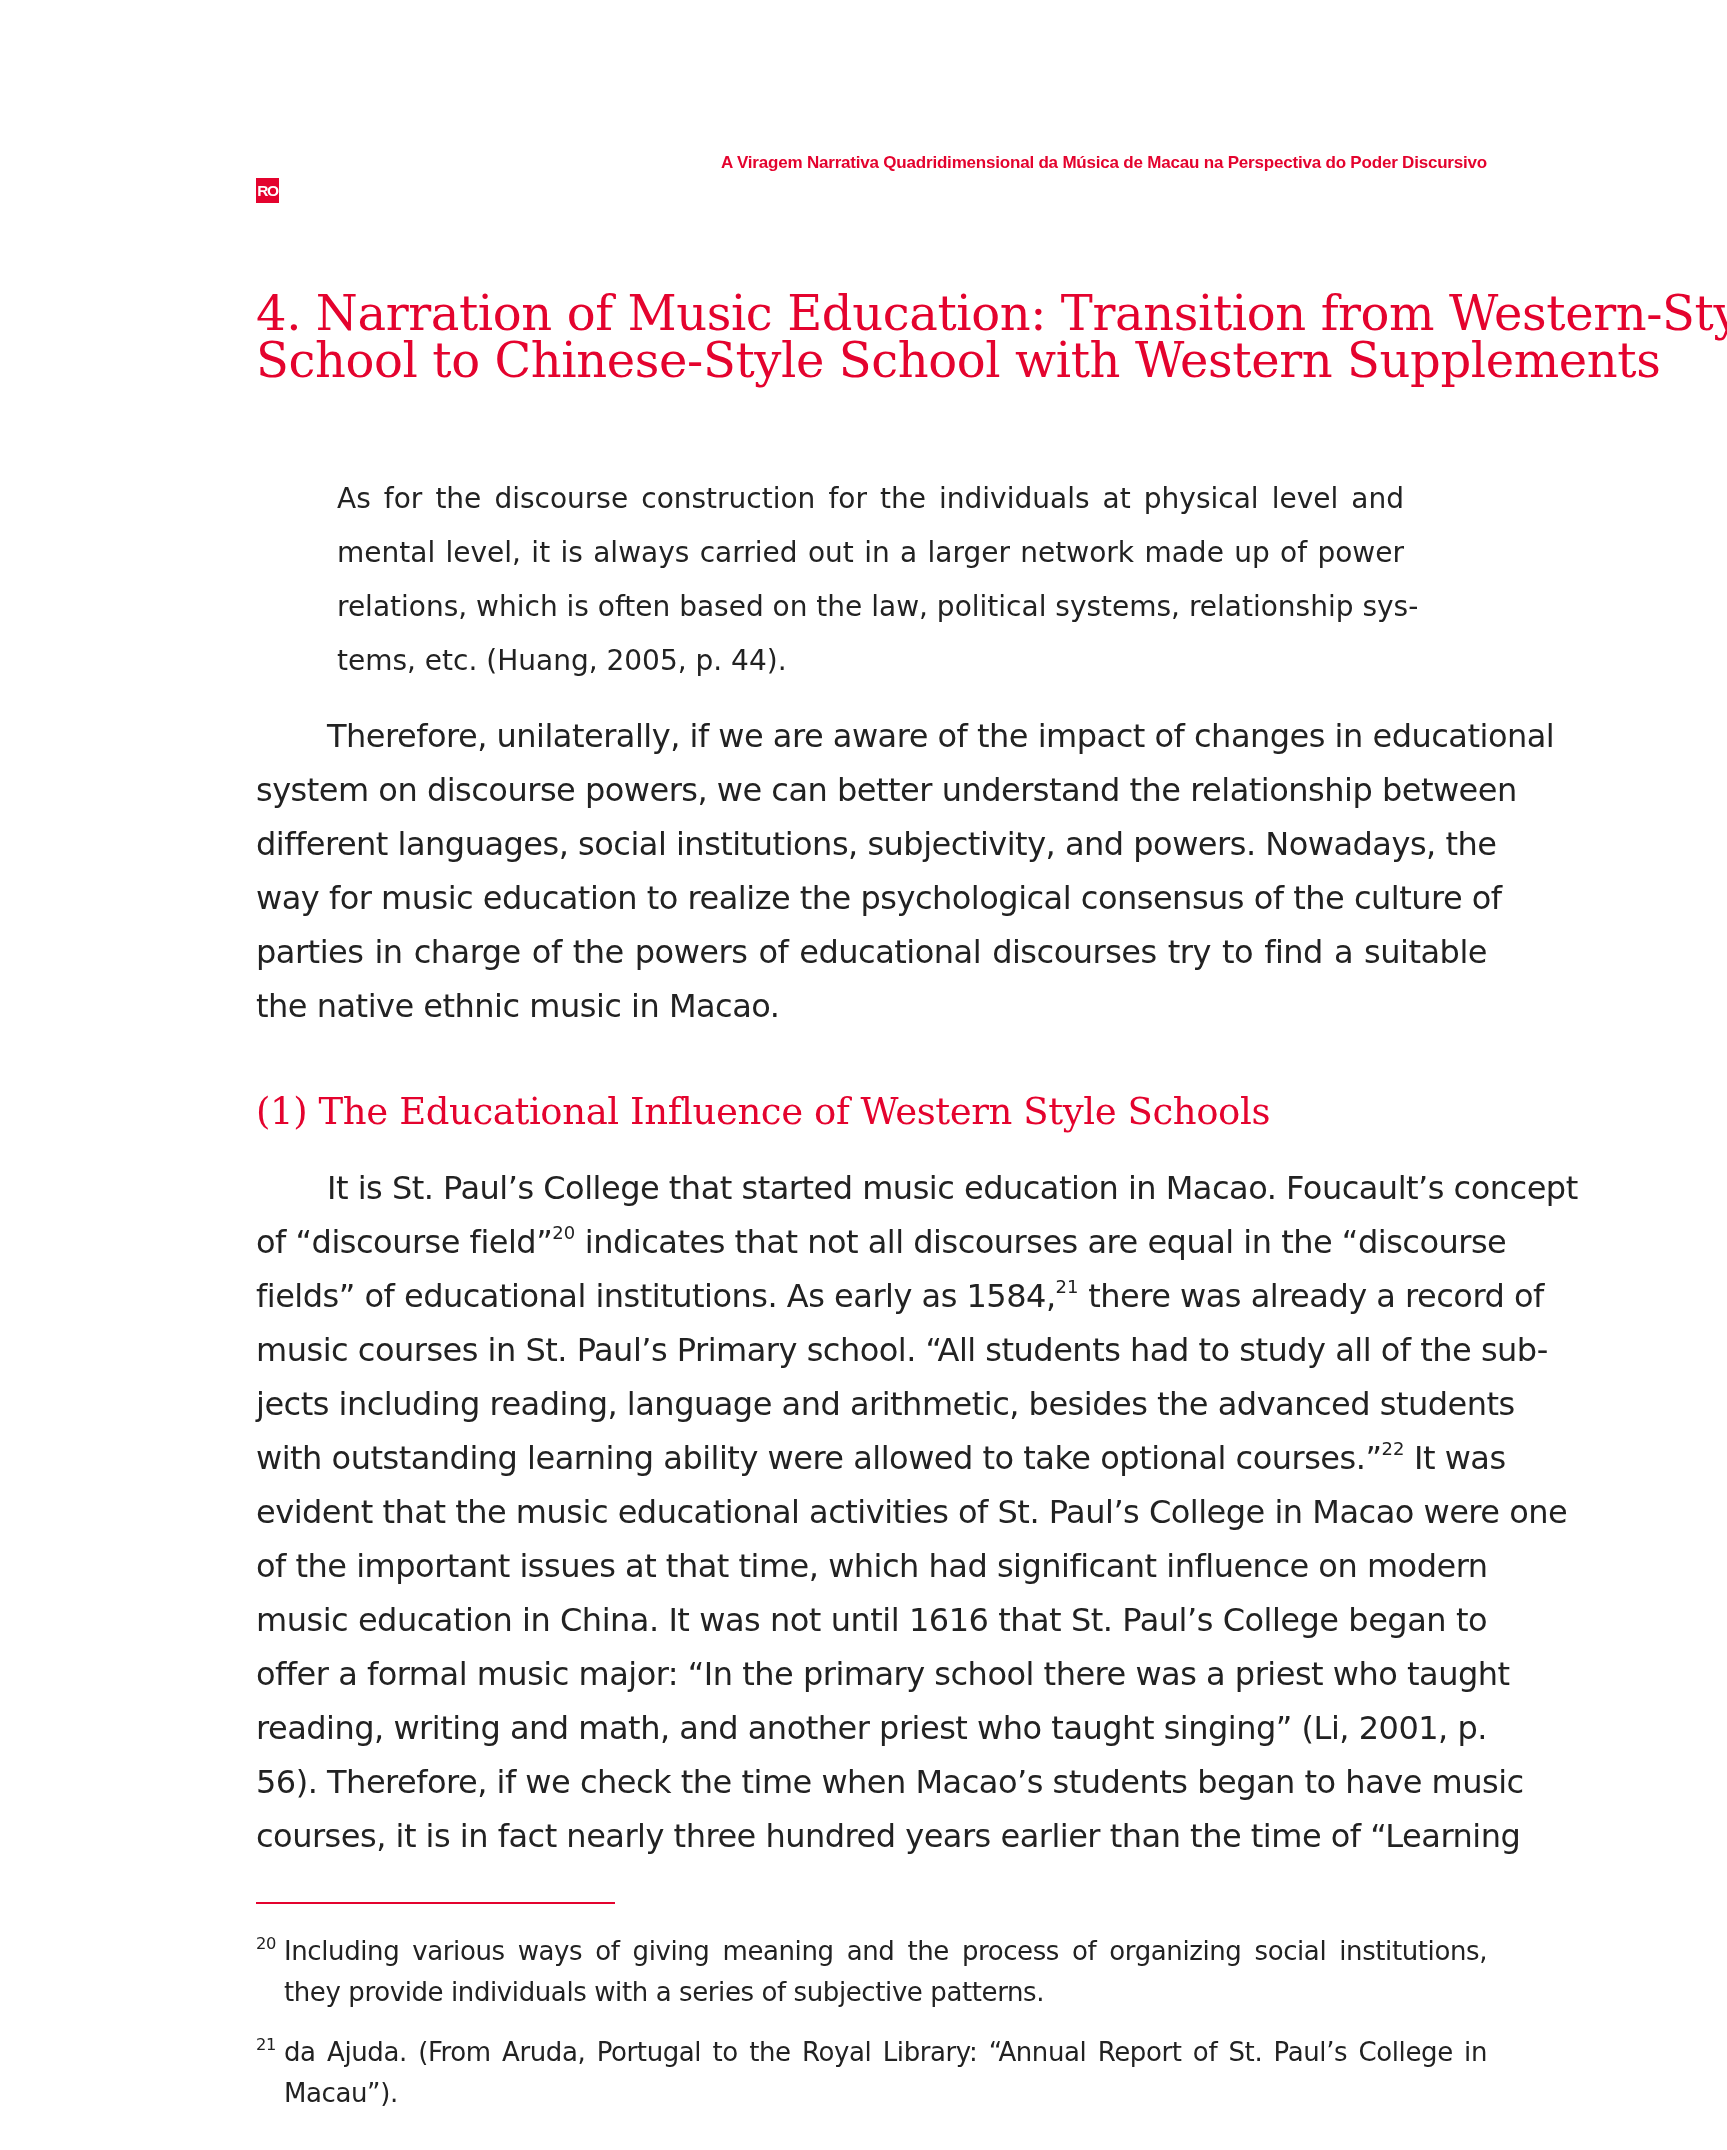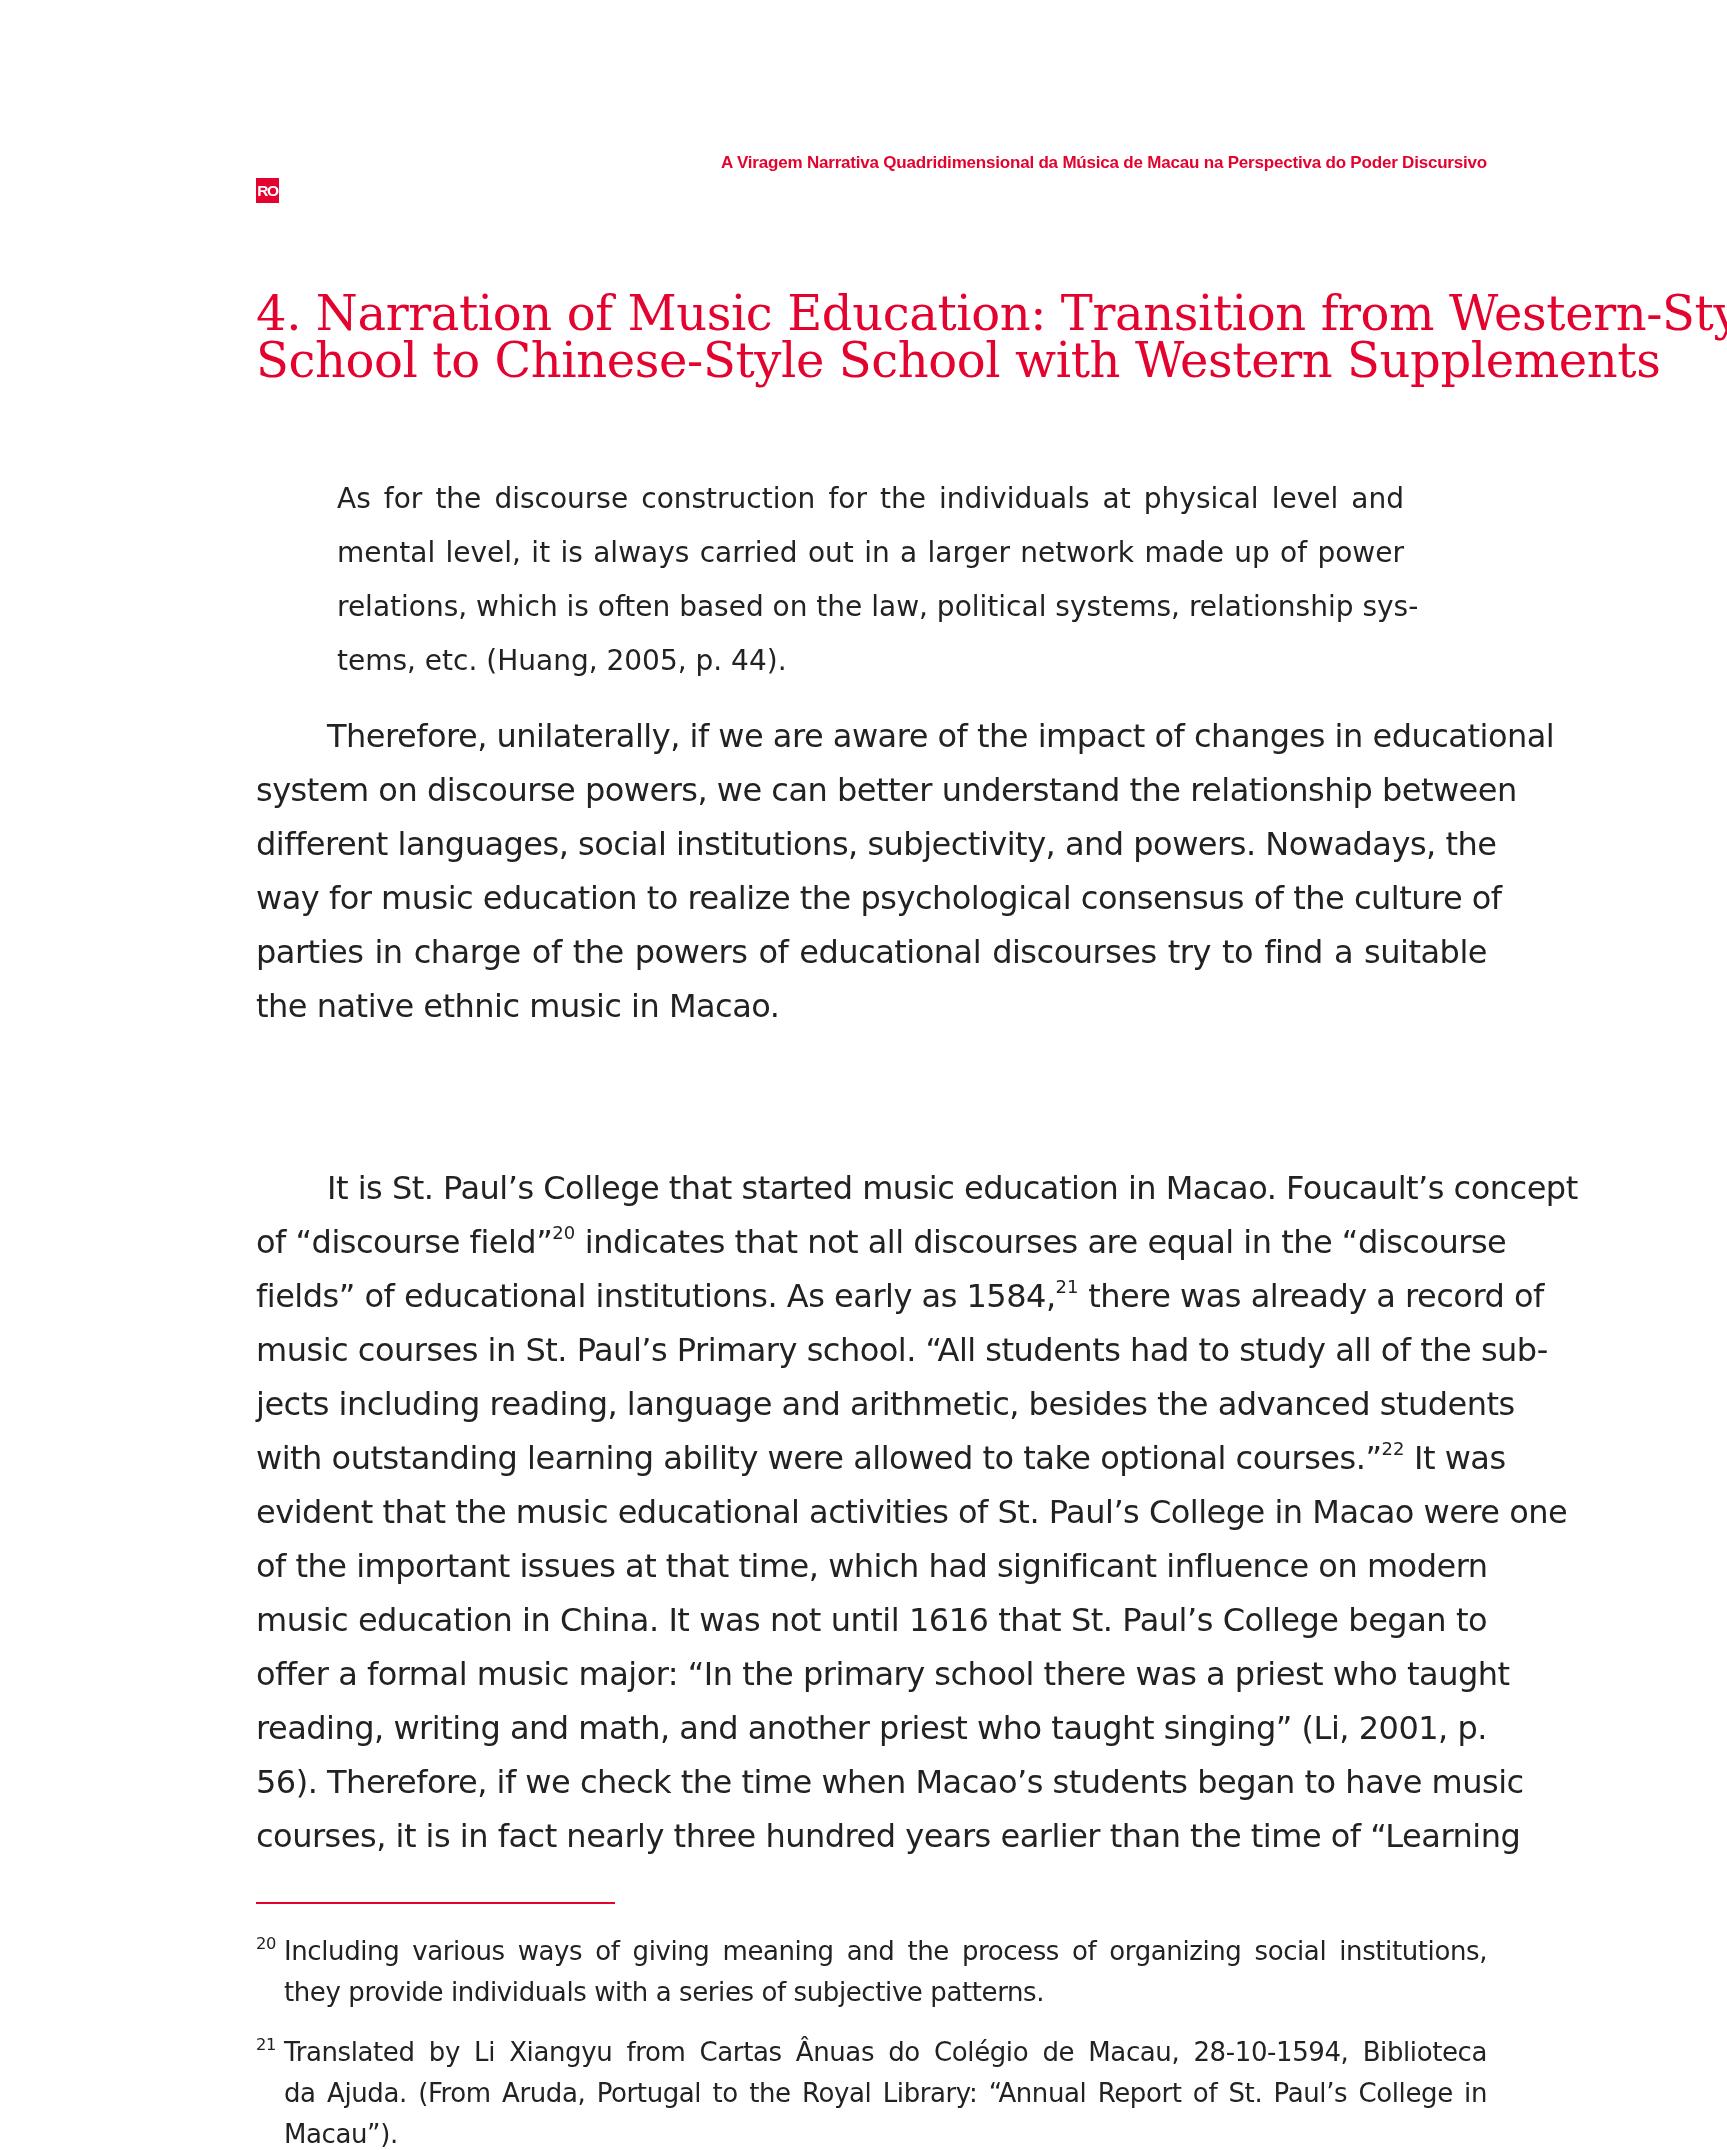--- a/index.html
+++ b/index.html
@@ -67,20 +67,21 @@
 
   <p class="body-text para-1">
     <span class="line indent">Therefore, unilaterally, if we are aware of the impact of changes in educational</span>
     <span class="line">system on discourse powers, we can better understand the relationship between</span>
     <span class="line">different languages, social institutions, subjectivity, and powers. Nowadays, the</span>
     <span class="line">way for music education to realize the psychological consensus of the culture of</span>
     <span class="line">parties in charge of the powers of educational discourses try to find a suitable</span>
     <span class="line last">the native ethnic music in Macao.</span>
   </p>
 
+  <h2 class="sub-heading">(1) The Educational Influence of Western Style Schools</h2>
 
   <p class="body-text para-2">
     <span class="line indent">It is St. Paul’s College that started music education in Macao. Foucault’s concept</span>
     <span class="line"><span>of “discourse field”</span><sup class="fn">20</sup><span> indicates that not all discourses are equal in the “discourse</span></span>
     <span class="line"><span>fields” of educational institutions. As early as 1584,</span><sup class="fn">21</sup><span> there was already a record of</span></span>
     <span class="line">music courses in St. Paul’s Primary school. “All students had to study all of the sub-</span>
     <span class="line">jects including reading, language and arithmetic, besides the advanced students</span>
     <span class="line"><span>with outstanding learning ability were allowed to take optional courses.”</span><sup class="fn">22</sup><span> It was</span></span>
     <span class="line">evident that the music educational activities of St. Paul’s College in Macao were one</span>
     <span class="line">of the important issues at that time, which had significant influence on modern</span>
@@ -94,21 +95,20 @@
   <div class="footnote-rule"></div>
 
   <div class="footnotes">
     <div class="footnote">
       <span class="num">20</span>
       <span class="line">Including various ways of giving meaning and the process of organizing social institutions,</span>
       <span class="line last">they provide individuals with a series of subjective patterns.</span>
     </div>
     <div class="footnote">
       <span class="num">21</span>
-      <span class="line">Translated by Li Xiangyu from Cartas Ânuas do Colégio de Macau, 28-10-1594, Biblioteca</span>
       <span class="line">da Ajuda. (From Aruda, Portugal to the Royal Library: “Annual Report of St. Paul’s College in</span>
       <span class="line last">Macau”).</span>
     </div>
 
   </div>
 
 </div>
 
 
 </body></html>

